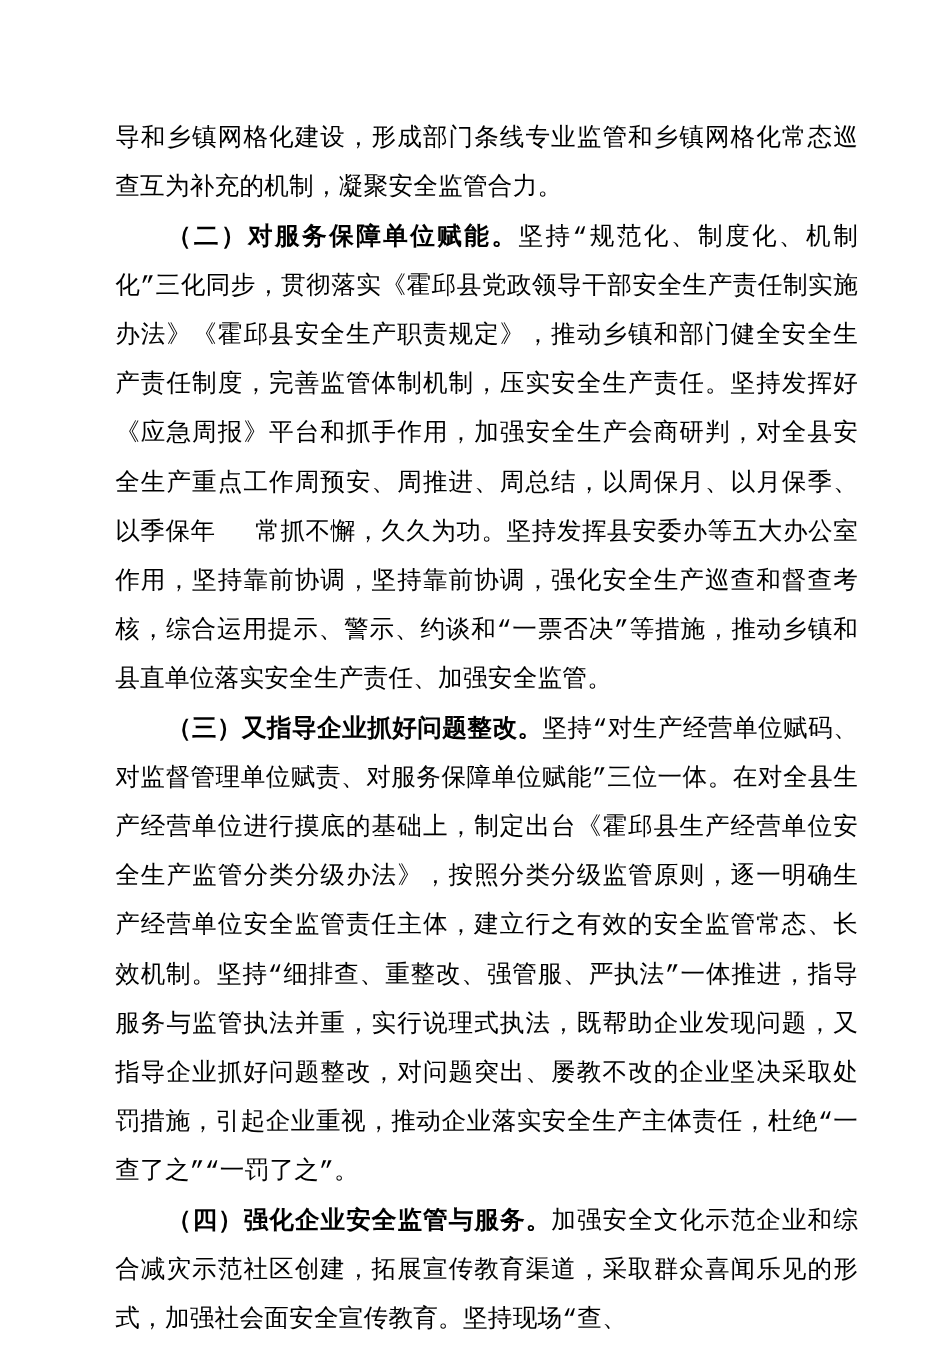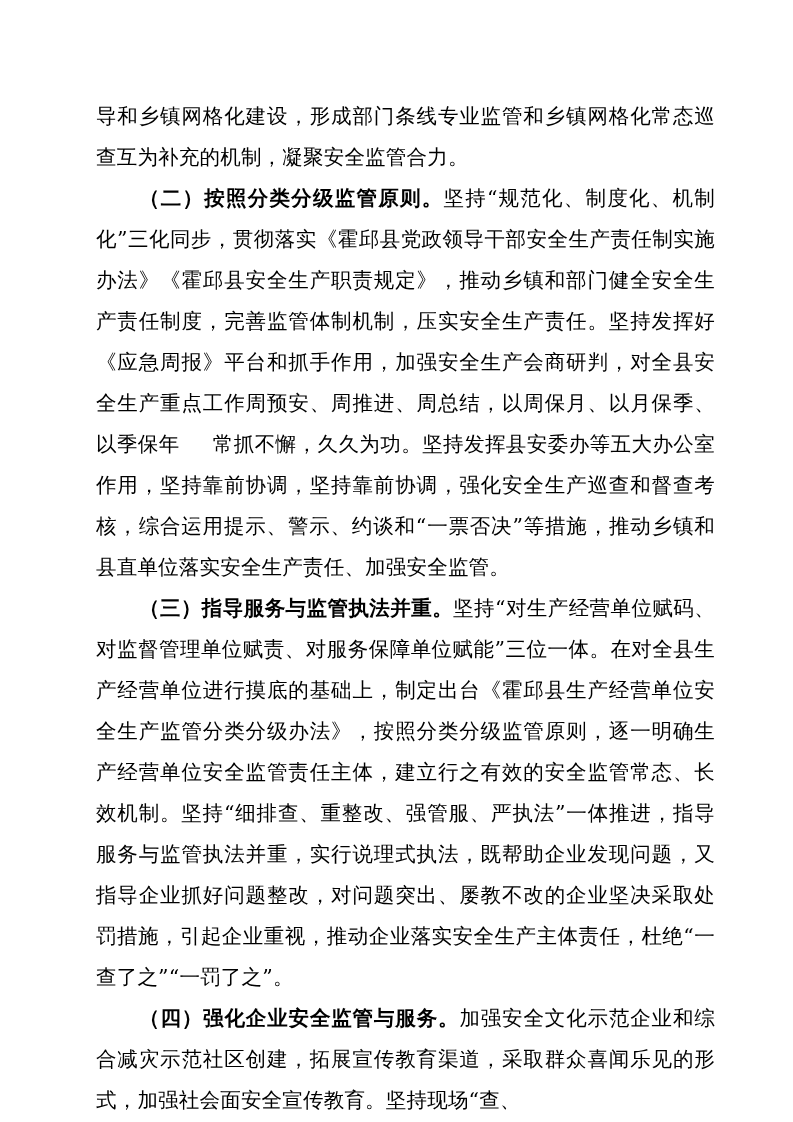--- a/index.html
+++ b/index.html
@@ -14,20 +14,21 @@
     color: #000000;
     overflow: hidden;
   }
   .page {
     position: relative;
     width: 793px;
     height: 1073px;
     box-sizing: border-box;
     padding: 96px 78px 80px 96px;
     background: #ffffff;
+    font-family: Liberation Mono, monospace;
   }
   .doc-body {
     font-size: 20.5px;
     line-height: 41px;
     text-align: justify;
     text-justify: inter-ideograph;
     letter-spacing: 0.2px;
   }
   .para {
     margin: 0;
@@ -46,17 +47,17 @@
     display: inline-block;
     width: 1.6em;
   }
 </style>
 </head>
 <body>
 
 <div class="page">
   <div class="doc-body" id="doc-body">
       <p class="para"><span>导和乡镇网格化建设，形成部门条线专业监管和乡镇网格化常态巡查互为补充的机制，凝聚安全监管合力。</span></p>
-      <p class="para indent2"><span class="bold">（二）按照分类分级监管原则。</span><span>坚持“规范化、制度化、机制化”三化同步，贯彻落实《霍邱县党政领导干部安全生产责任制实施办法》《霍邱县安全生产职责规定》，推动乡镇和部门健全安全生产责任制度，完善监管体制机制，压实安全生产责任。坚持发挥好《应急周报》平台和抓手作用，加强安全生产会商研判，对全县安全生产重点工作周预安、周推进、周总结，以周保月、以月保季、以季保年</span><span class="gap"></span><span>常抓不懈，久久为功。坚持发挥县安委办等五大办公室作用，坚持靠前协调，坚持靠前协调，强化安全生产巡查和督查考核，综合运用提示、警示、约谈和“一票否决”等措施，推动乡镇和县直单位落实安全生产责任、加强安全监管。</span></p>
-      <p class="para indent2"><span class="bold">（三）指导服务与监管执法并重。</span><span>坚持“对生产经营单位赋码、对监督管理单位赋责、对服务保障单位赋能”三位一体。在对全县生产经营单位进行摸底的基础上，制定出台《霍邱县生产经营单位安全生产监管分类分级办法》，按照分类分级监管原则，逐一明确生产经营单位安全监管责任主体，建立行之有效的安全监管常态、长效机制。坚持“细排查、重整改、强管服、严执法”一体推进，指导服务与监管执法并重，实行说理式执法，既帮助企业发现问题，又指导企业抓好问题整改，对问题突出、屡教不改的企业坚决采取处罚措施，引起企业重视，推动企业落实安全生产主体责任，杜绝“一查了之”“一罚了之”。</span></p>
+      <p class="para indent2"><span class="bold">（二）对服务保障单位赋能。</span><span>坚持“规范化、制度化、机制化”三化同步，贯彻落实《霍邱县党政领导干部安全生产责任制实施办法》《霍邱县安全生产职责规定》，推动乡镇和部门健全安全生产责任制度，完善监管体制机制，压实安全生产责任。坚持发挥好《应急周报》平台和抓手作用，加强安全生产会商研判，对全县安全生产重点工作周预安、周推进、周总结，以周保月、以月保季、以季保年</span><span class="gap"></span><span>常抓不懈，久久为功。坚持发挥县安委办等五大办公室作用，坚持靠前协调，坚持靠前协调，强化安全生产巡查和督查考核，综合运用提示、警示、约谈和“一票否决”等措施，推动乡镇和县直单位落实安全生产责任、加强安全监管。</span></p>
+      <p class="para indent2"><span class="bold">（三）又指导企业抓好问题整改。</span><span>坚持“对生产经营单位赋码、对监督管理单位赋责、对服务保障单位赋能”三位一体。在对全县生产经营单位进行摸底的基础上，制定出台《霍邱县生产经营单位安全生产监管分类分级办法》，按照分类分级监管原则，逐一明确生产经营单位安全监管责任主体，建立行之有效的安全监管常态、长效机制。坚持“细排查、重整改、强管服、严执法”一体推进，指导服务与监管执法并重，实行说理式执法，既帮助企业发现问题，又指导企业抓好问题整改，对问题突出、屡教不改的企业坚决采取处罚措施，引起企业重视，推动企业落实安全生产主体责任，杜绝“一查了之”“一罚了之”。</span></p>
       <p class="para indent2"><span class="bold">（四）强化企业安全监管与服务。</span><span>加强安全文化示范企业和综合减灾示范社区创建，拓展宣传教育渠道，采取群众喜闻乐见的形式，加强社会面安全宣传教育。坚持现场“查、</span></p>
     </div>
 </div>
 
 </body></html>

